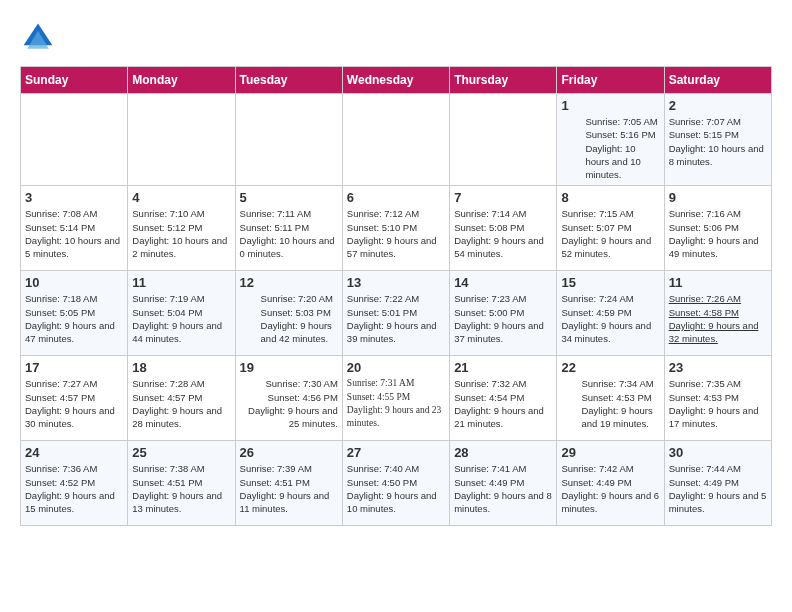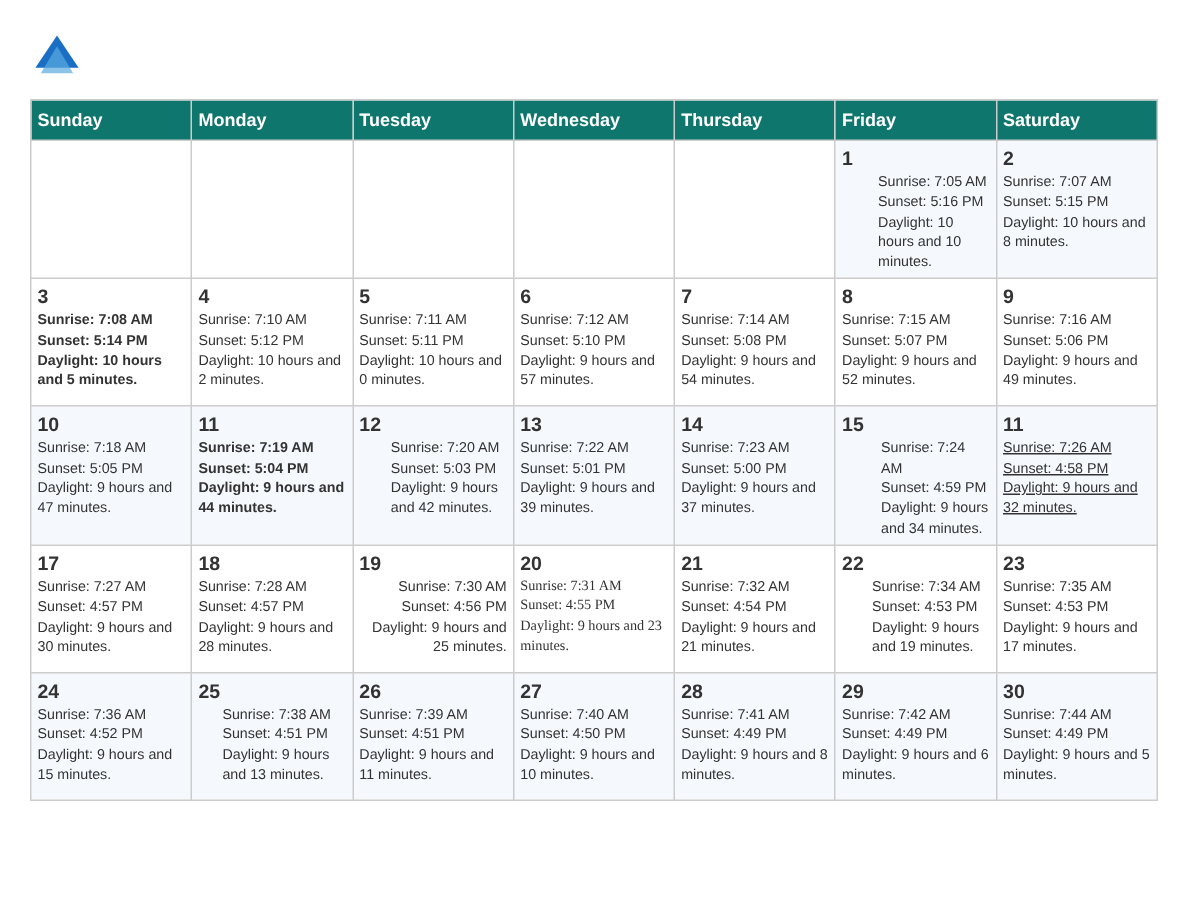--- a/index.html
+++ b/index.html
@@ -43,21 +43,21 @@
     .location-title {
       font-size: 16px;
       color: #555;
     }
     table {
       width: 100%;
       border-collapse: collapse;
       table-layout: fixed;
     }
     thead th {
-      background-color: #0f766e;
+      background-color: #be185d;
       color: #fff;
       font-size: 12px;
       padding: 6px 4px;
       text-align: left;
       border: 1px solid #ccc;
     }
     tbody td {
       vertical-align: top;
       border: 1px solid #ccc;
       padding: 4px;
@@ -132,21 +132,21 @@
         <td>
           <span class="day-number">2</span>
           <div class="day-info" style="white-space: pre-line;">Sunrise: 7:07 AM
 Sunset: 5:15 PM
 Daylight: 10 hours and 8 minutes.</div>
         </td>
       </tr>
       <tr>
         <td>
           <span class="day-number">3</span>
-          <div class="day-info" style="white-space: pre-line; font-weight: bold;">Sunrise: 7:08 AM
+          <div class="day-info" style="white-space: pre-line;">Sunrise: 7:08 AM
 Sunset: 5:14 PM
 Daylight: 10 hours and 5 minutes.</div>
         </td>
         <td>
           <span class="day-number">4</span>
           <div class="day-info" style="white-space: pre-line;">Sunrise: 7:10 AM
 Sunset: 5:12 PM
 Daylight: 10 hours and 2 minutes.</div>
         </td>
         <td>
@@ -182,21 +182,21 @@
       </tr>
       <tr>
         <td>
           <span class="day-number">10</span>
           <div class="day-info" style="white-space: pre-line;">Sunrise: 7:18 AM
 Sunset: 5:05 PM
 Daylight: 9 hours and 47 minutes.</div>
         </td>
         <td>
           <span class="day-number">11</span>
-          <div class="day-info" style="white-space: pre-line; font-weight: bold;">Sunrise: 7:19 AM
+          <div class="day-info" style="white-space: pre-line;">Sunrise: 7:19 AM
 Sunset: 5:04 PM
 Daylight: 9 hours and 44 minutes.</div>
         </td>
         <td>
           <span class="day-number">12</span>
           <div class="day-info" style="white-space: pre-line; margin-left: 21px;">Sunrise: 7:20 AM
 Sunset: 5:03 PM
 Daylight: 9 hours and 42 minutes.</div>
         </td>
         <td>
@@ -206,21 +206,21 @@
 Daylight: 9 hours and 39 minutes.</div>
         </td>
         <td>
           <span class="day-number">14</span>
           <div class="day-info" style="white-space: pre-line;">Sunrise: 7:23 AM
 Sunset: 5:00 PM
 Daylight: 9 hours and 37 minutes.</div>
         </td>
         <td>
           <span class="day-number">15</span>
-          <div class="day-info" style="white-space: pre-line; margin-left: 26px;">Sunrise: 7:24 AM
+          <div class="day-info" style="white-space: pre-line;">Sunrise: 7:24 AM
 Sunset: 4:59 PM
 Daylight: 9 hours and 34 minutes.</div>
         </td>
         <td>
           <span class="day-number">11</span>
           <div class="day-info" style="white-space: pre-line; text-decoration: underline;">Sunrise: 7:26 AM
 Sunset: 4:58 PM
 Daylight: 9 hours and 32 minutes.</div>
         </td>
       </tr>
@@ -270,21 +270,21 @@
       </tr>
       <tr>
         <td>
           <span class="day-number">24</span>
           <div class="day-info" style="white-space: pre-line;">Sunrise: 7:36 AM
 Sunset: 4:52 PM
 Daylight: 9 hours and 15 minutes.</div>
         </td>
         <td>
           <span class="day-number">25</span>
-          <div class="day-info" style="white-space: pre-line; margin-left: 16px;">Sunrise: 7:38 AM
+          <div class="day-info" style="white-space: pre-line;">Sunrise: 7:38 AM
 Sunset: 4:51 PM
 Daylight: 9 hours and 13 minutes.</div>
         </td>
         <td>
           <span class="day-number">26</span>
           <div class="day-info" style="white-space: pre-line;">Sunrise: 7:39 AM
 Sunset: 4:51 PM
 Daylight: 9 hours and 11 minutes.</div>
         </td>
         <td>

